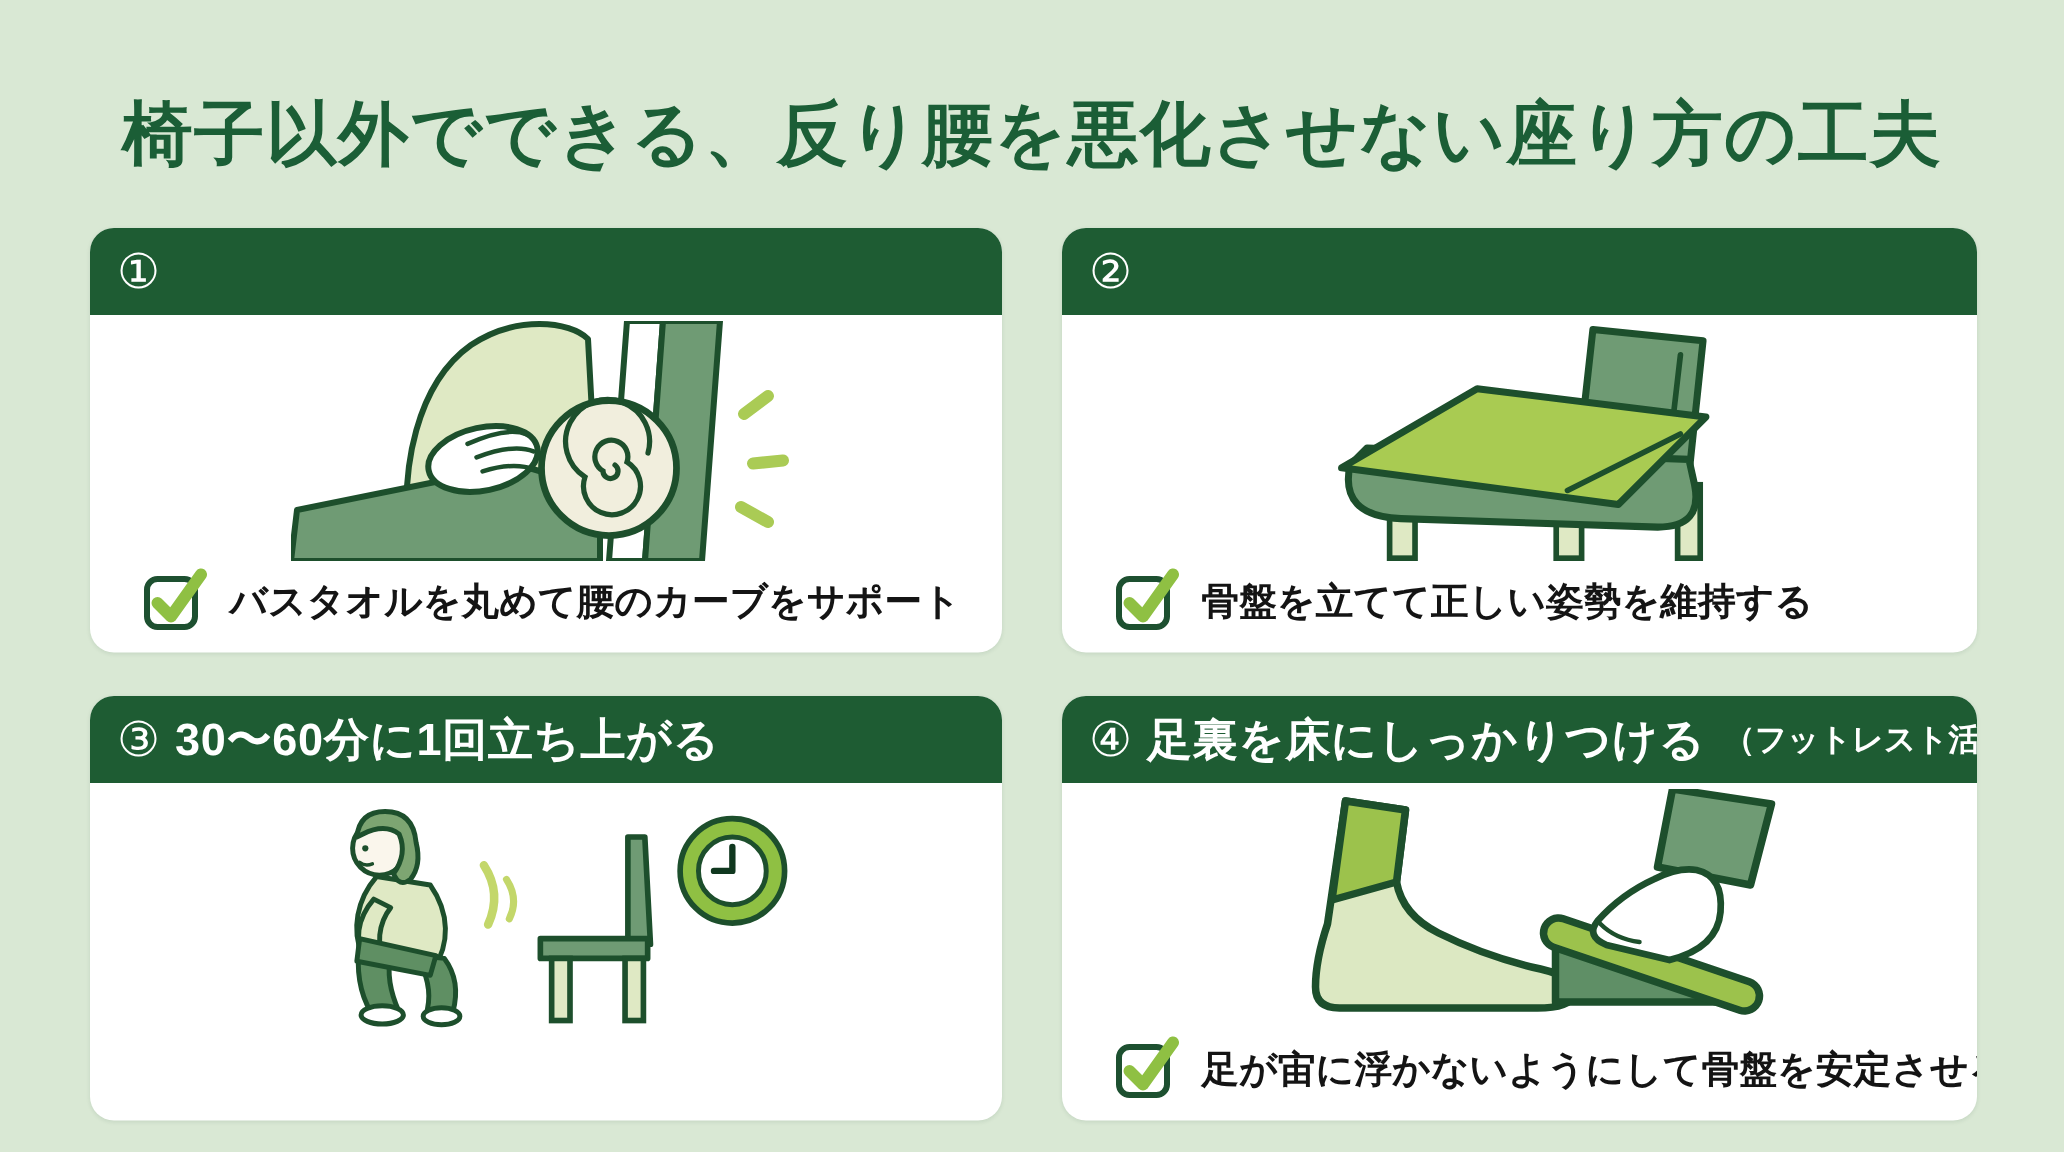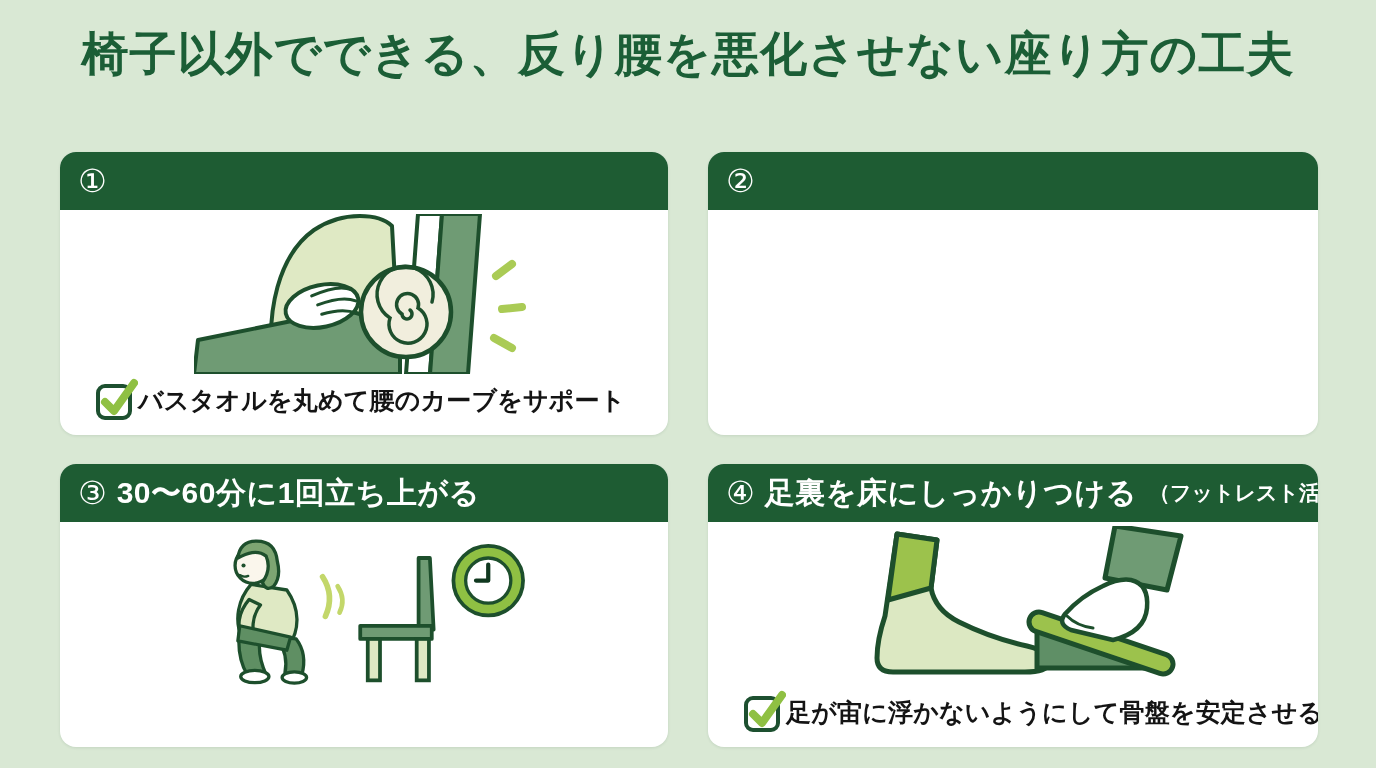--- a/index.html
+++ b/index.html
@@ -3,21 +3,21 @@
 <meta charset="utf-8">
 <style>
   html,body{margin:0;padding:0;}
   body{
     width:1376px;height:768px;position:relative;overflow:hidden;
     background:#d9e8d4;
     font-family:"Liberation Sans","DejaVu Sans",sans-serif;
     -webkit-font-smoothing:antialiased;
   }
   .title{
-    margin:0;padding-top:28px;text-align:center;
+    margin:0;padding-top:63px;text-align:center;
     font-size:47px;font-weight:900;color:#1b5e36;letter-spacing:1px;
     line-height:1.1;
   }
   .grid{
     position:absolute;top:152px;left:60px;width:1258px;
     display:grid;grid-template-columns:608px 610px;column-gap:40px;row-gap:29px;
   }
   .card{
     height:283px;background:#ffffff;border-radius:16px;overflow:hidden;
     display:flex;flex-direction:column;
@@ -28,21 +28,21 @@
     display:flex;align-items:center;padding:0 18px;gap:10px;
   }
   .card-number{font-size:32px;font-weight:400;line-height:1;}
   .card-heading{font-size:30px;font-weight:800;white-space:nowrap;letter-spacing:.5px;}
   .card-heading.tight{font-size:26px;letter-spacing:0;}
   .card-heading-small{font-size:21px;font-weight:800;white-space:nowrap;margin-left:2px;}
   .card-body{position:relative;flex:1;}
   .illus{position:absolute;left:50%;transform:translateX(-50%);top:4px;}
   .tip-row{
     position:absolute;left:34px;bottom:13px;right:10px;
-    display:flex;align-items:center;
+    display:flex;align-items:center;gap:15px;
   }
   .checkbox{flex:0 0 44px;height:44px;}
   .tip-text{font-size:25px;font-weight:700;color:#141414;white-space:nowrap;letter-spacing:.2px;}
 </style>
 </head>
 <body>
 
 <h1 class="title">椅子以外でできる、反り腰を悪化させない座り方の工夫</h1>
 
 <div class="grid">
@@ -83,20 +83,45 @@
         </svg>
         <span class="tip-text">バスタオルを丸めて腰のカーブをサポート</span>
       </div>
     </div>
   </section>
 
   <section class="card">
     <header class="card-header">
       <span class="card-number">②</span>
     </header>
+    <div class="card-body">
+      <svg class="illus" width="340" height="160" viewBox="0 0 340 170">
+
+        <g fill="#dfe9c4" stroke="#1d4f2c" stroke-width="4">
+          <rect x="78" y="136" width="18" height="32"></rect>
+          <rect x="196" y="140" width="18" height="28"></rect>
+          <rect x="282" y="116" width="16" height="52"></rect>
+        </g>
+
+        <polygon points="222,6 300,14 288,128 212,96" fill="#6f9b74" stroke="#1d4f2c" stroke-width="5" stroke-linejoin="round"></polygon>
+        <path d="M284,24 L274,110" fill="none" stroke="#1d4f2c" stroke-width="4" stroke-linecap="round"></path>
+
+        <path d="M50,102 Q42,138 86,140 L268,146 Q300,146 294,116 L290,98 L62,90 Z" fill="#6f9b74" stroke="#1d4f2c" stroke-width="5" stroke-linejoin="round"></path>
+
+        <polygon points="44,104 140,48 302,68 240,130" fill="#a9cb52" stroke="#1d4f2c" stroke-width="5" stroke-linejoin="round"></polygon>
+        <path d="M284,80 L204,120" fill="none" stroke="#1d4f2c" stroke-width="4" stroke-linecap="round"></path>
+      </svg>
+      <div class="tip-row">
+        <svg class="checkbox" viewBox="0 0 44 44">
+          <rect x="4" y="8" width="32" height="32" rx="7" fill="#ffffff" stroke="#1d5030" stroke-width="4"></rect>
+          <path d="M11,24 L20,33 L40,5" fill="none" stroke="#8fc043" stroke-width="8" stroke-linecap="round" stroke-linejoin="round"></path>
+        </svg>
+        <span class="tip-text">骨盤を立てて正しい姿勢を維持する</span>
+      </div>
+    </div>
   </section>
 
   <section class="card">
     <header class="card-header">
       <span class="card-number">③</span>
       <span class="card-heading">30〜60分に1回立ち上がる</span>
     </header>
     <div class="card-body">
       <svg class="illus" width="360" height="160" viewBox="0 0 360 170">
 

